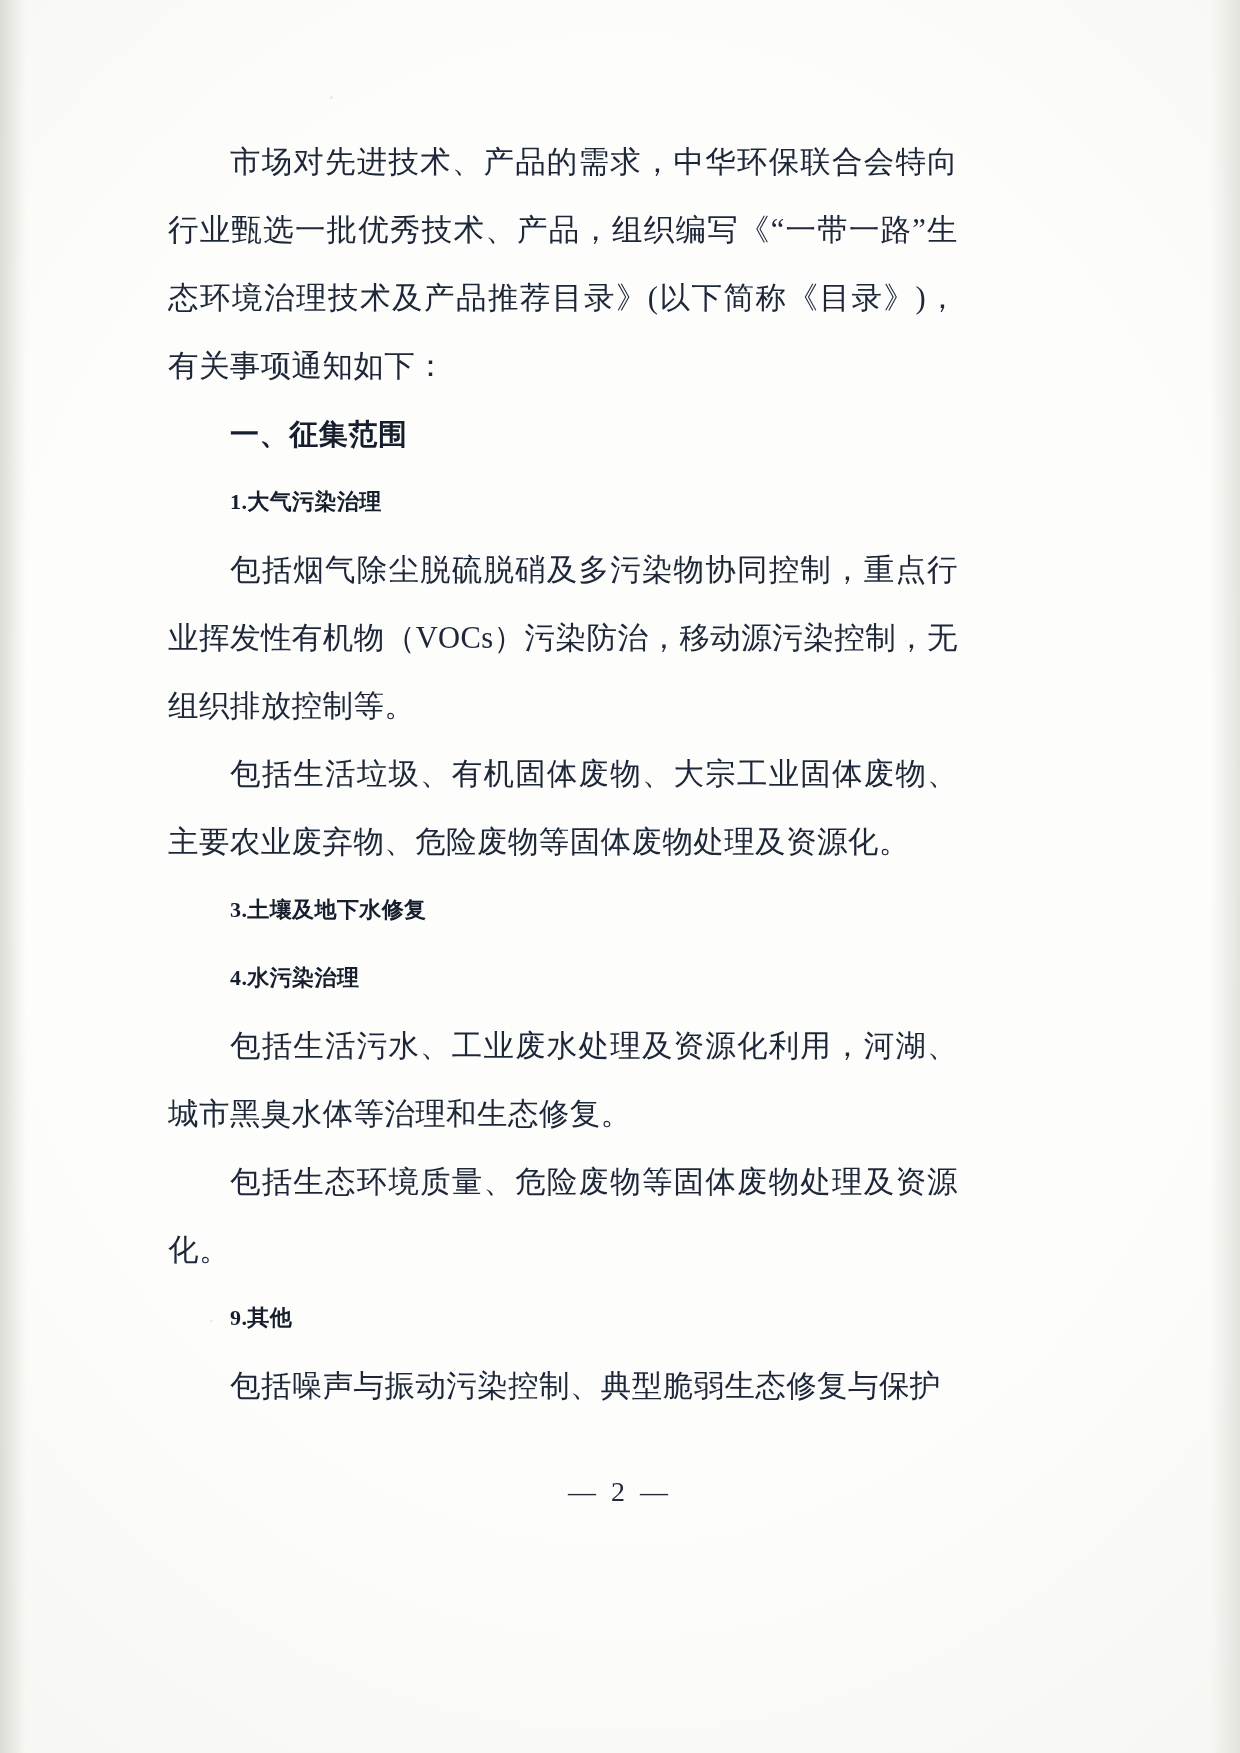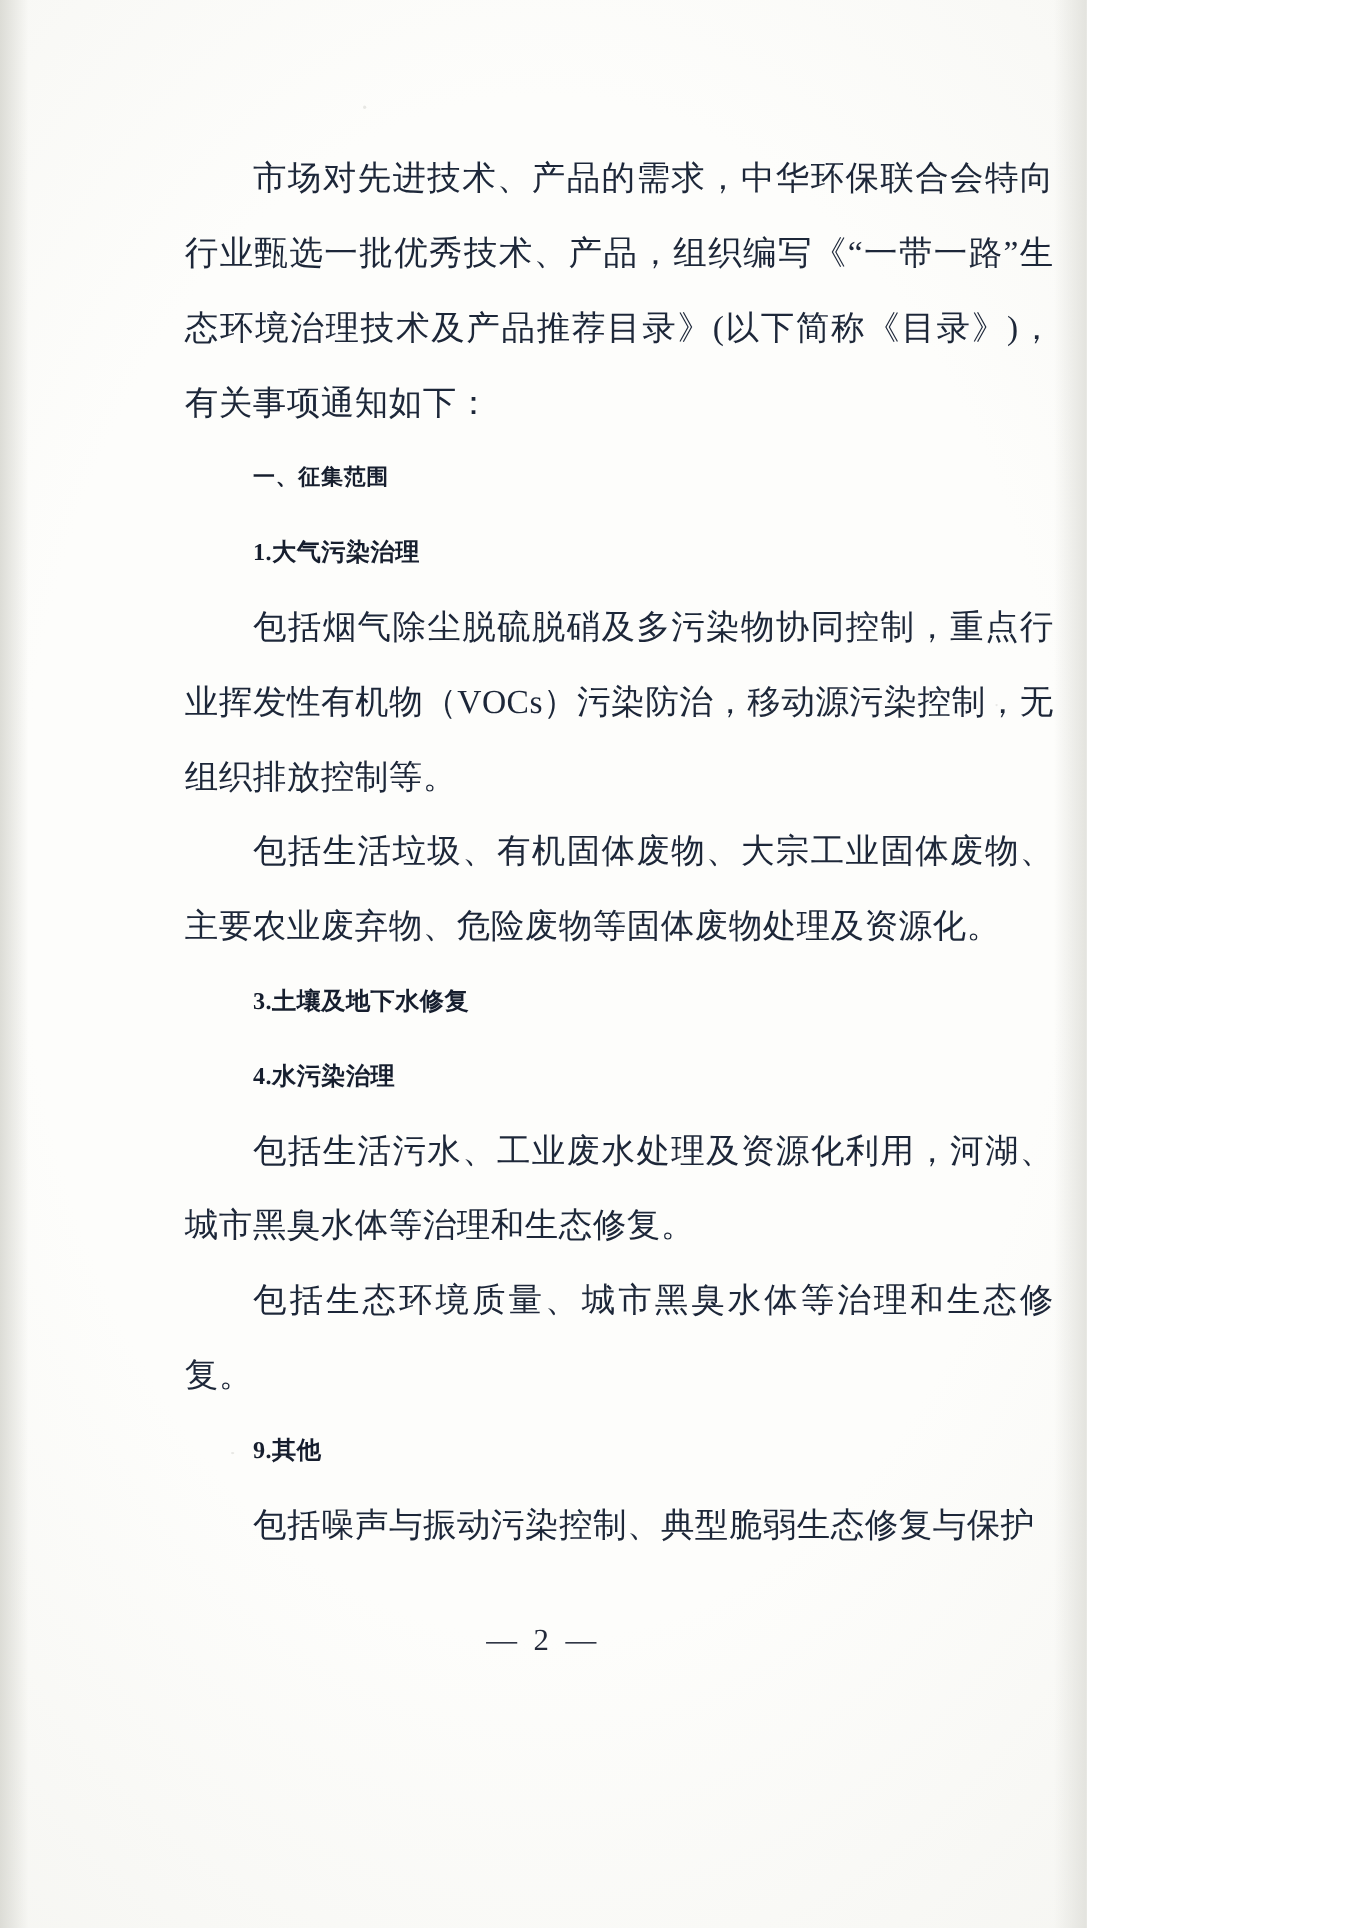--- a/index.html
+++ b/index.html
@@ -10,21 +10,21 @@
     width: 1240px;
     height: 1753px;
     background: #ffffff;
     font-family: "Liberation Serif", "DejaVu Serif", serif;
     overflow: hidden;
   }
 
   
   .page {
     position: relative;
-    width: 988px;
+    width: 1240px;
     height: 1753px;
     background:
       radial-gradient(ellipse 120% 100% at 50% 45%, #fdfdfb 40%, #f4f4f0 78%, #e8e8e4 100%);
     box-sizing: border-box;
   }
   .page::before {
     
     content: "";
     position: absolute;
     left: 0; top: 0; bottom: 0;
@@ -56,21 +56,21 @@
     margin: 0;
     text-align: justify;
     text-justify: inter-character;
     color: #1d2739;
     font-family: "Liberation Serif", "DejaVu Serif", serif;
   }
   .para.indent {
     text-indent: 62px;
   }
   .heading {
-    font-size: 20px;
+    font-size: 29px;
     line-height: 68px;
     margin: 0;
     font-weight: bold;
     text-indent: 62px;
     color: #161e2e;
     letter-spacing: 0.6px;
     font-family: "Liberation Serif", "DejaVu Serif", serif;
   }
   .subheading {
     font-size: 22px;
@@ -122,21 +122,21 @@
     <p class="subheading">1.大气污染治理</p>
     <p class="para indent">包括烟气除尘脱硫脱硝及多污染物协同控制，重点行业挥发性有机物（VOCs）污染防治，移动源污染控制，无组织排放控制等。</p>
 
     <p class="para indent">包括生活垃圾、有机固体废物、大宗工业固体废物、主要农业废弃物、危险废物等固体废物处理及资源化。</p>
 
     <p class="subheading">3.土壤及地下水修复</p>
 
     <p class="subheading">4.水污染治理</p>
     <p class="para indent">包括生活污水、工业废水处理及资源化利用，河湖、城市黑臭水体等治理和生态修复。</p>
 
-    <p class="para indent">包括生态环境质量、城市黑臭水体等治理和生态修复。</p>
+    <p class="para indent">包括生态环境质量、危险废物等固体废物处理及资源化。</p>
 
     <p class="subheading">9.其他</p>
     <p class="para indent">包括噪声与振动污染控制、典型脆弱生态修复与保护</p>
 
   </div>
 
   <div class="footer">— 2 —</div>
 
 </div>
 

